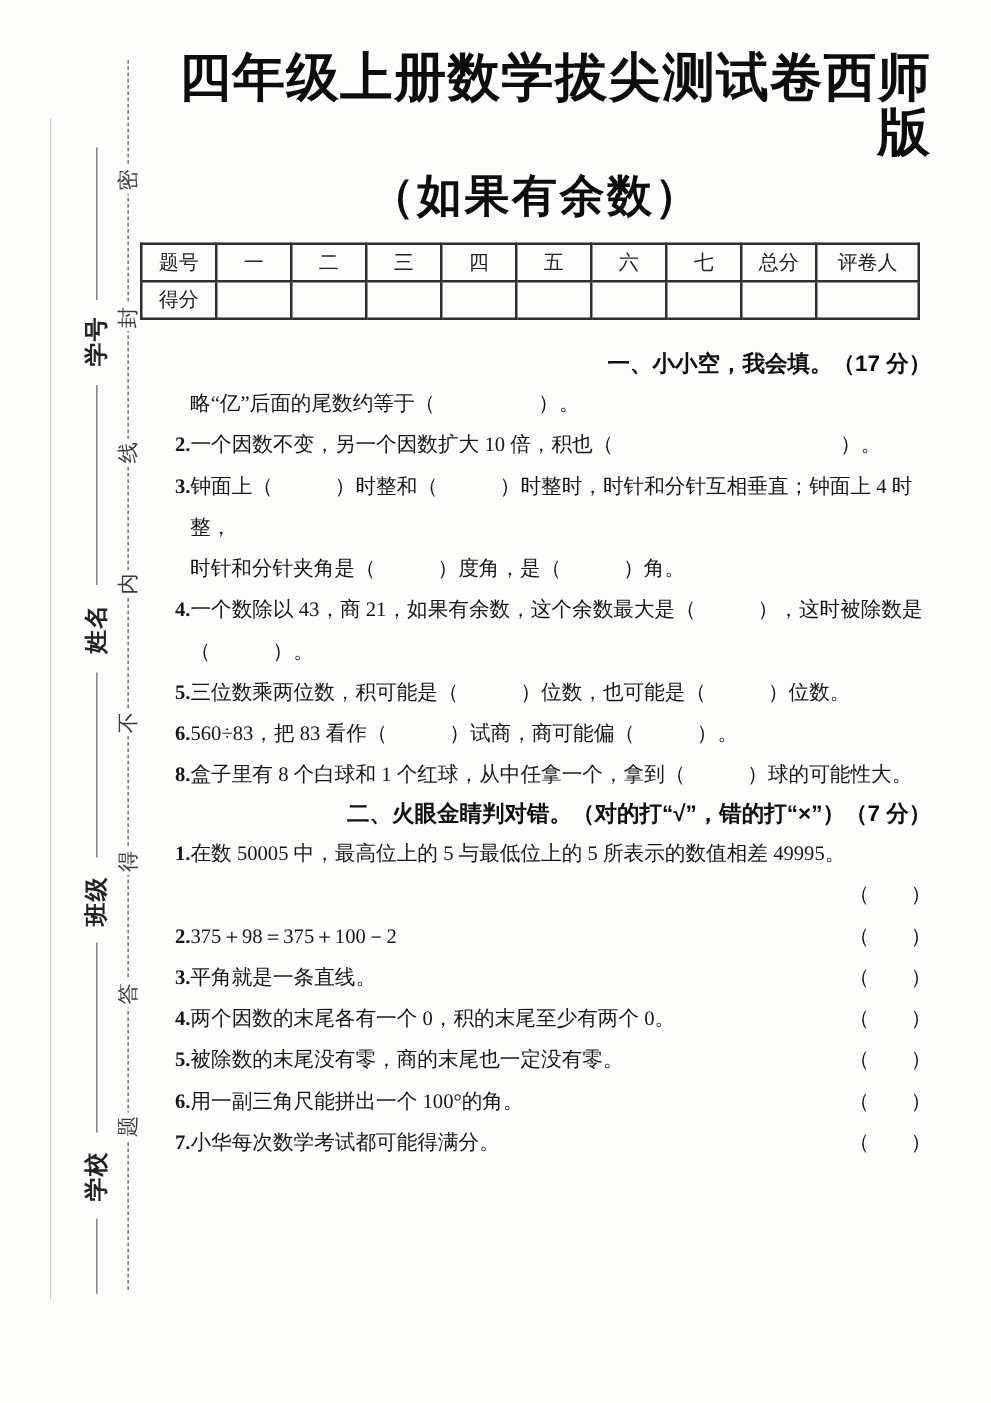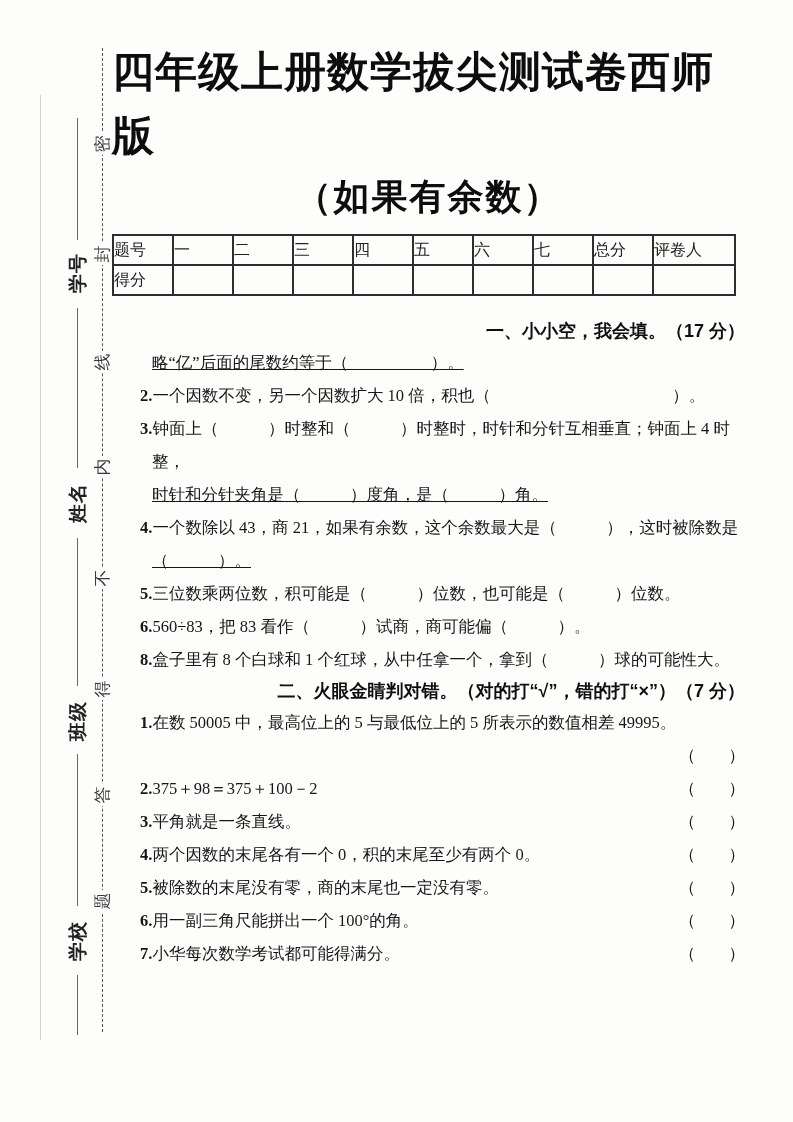--- a/index.html
+++ b/index.html
@@ -19,45 +19,45 @@
   }
   .field-label {
     position:absolute; width:50px; left:53px; text-align:center; transform:rotate(-90deg);
     font-size:19px; font-weight:600; color:#222; letter-spacing:1px; line-height:22px;
     font-family:"Liberation Sans","DejaVu Sans",sans-serif; background:#fdfdfc;
   }
   .field-line { position:absolute; left:77px; width:0; border-left:1.2px solid #666; }
   
   .content { position:absolute; left:112px; top:40px; width:633px; }
   .title {
-    text-align:left; font-size:42px; font-weight:900; letter-spacing:1px; line-height:64px; color:#0d0d0d;
+    text-align:right; font-size:42px; font-weight:900; letter-spacing:1px; line-height:44px; color:#0d0d0d;
     font-family:"Liberation Sans","DejaVu Sans",sans-serif;
   }
   .subtitle {
     text-align:center; font-size:36px; font-weight:900; letter-spacing:2px; line-height:50px; margin-top:4px; color:#0d0d0d;
     font-family:"Liberation Sans","DejaVu Sans",sans-serif;
   }
   .meta {
     text-align:right; font-size:19px; font-weight:600; padding-right:4px; margin-top:10px; line-height:26px; color:#111;
     font-family:"Liberation Sans","DejaVu Sans",sans-serif;
   }
   table.score { border-collapse:collapse; width:622px; margin-top:12px; table-layout:fixed; }
   table.score td {
-    border:2px solid #2e2e2e; height:30px; vertical-align:middle;
+    border:2px solid #2e2e2e; height:30px; text-align:center; vertical-align:middle;
     font-size:16px; color:#222; font-family:"Liberation Serif","DejaVu Serif",serif;
   }
   .sec-heading {
     font-size:18px; font-weight:800; color:#0f0f0f; line-height:30px; padding-left:4px;
     font-family:"Liberation Sans","DejaVu Sans",sans-serif;
     text-align:right;
   }
   .sec1-heading { margin-top:20px; }
   .qblock { font-size:16.5px; line-height:33px; color:#161616; }
   .qline { padding-left:40px; text-indent:-12px; }
-  .qcont { padding-left:40px;text-decoration:underline; }
+  .qcont { padding-left:40px; }
   .qnum { font-weight:bold; font-family:"Liberation Serif","DejaVu Serif",serif; }
   .judge { position:relative; padding-left:40px; text-indent:-12px; }
   .judge .blank { position:absolute; right:0; top:0; text-indent:0; }
   .blank-line { text-align:right; padding-right:0; }
 </style>
 </head>
 <body>
 
 <div class="page">
 

